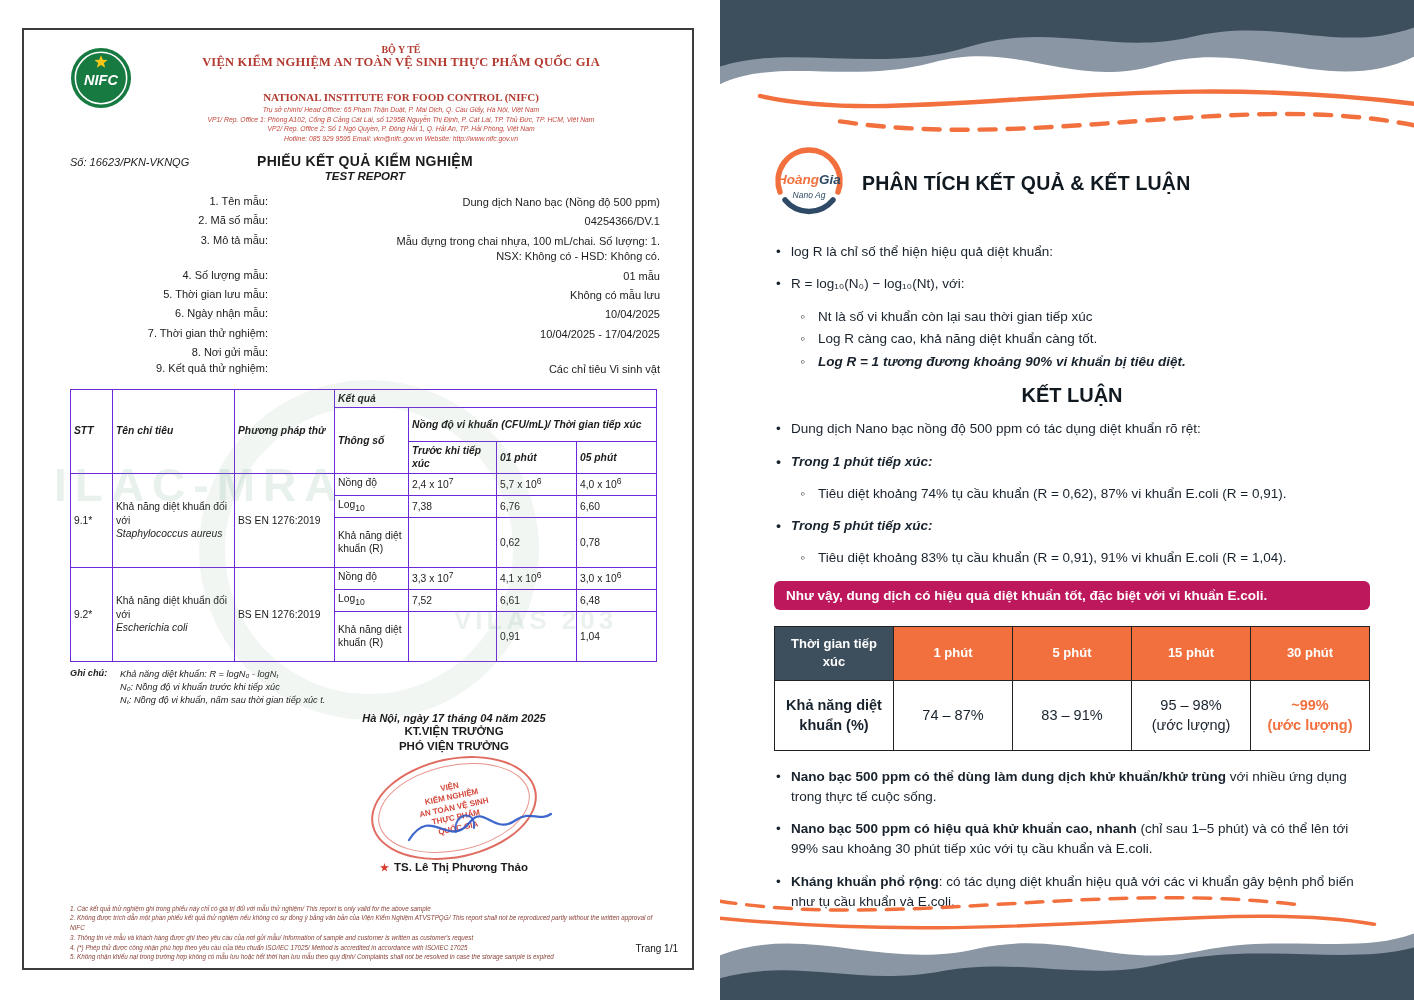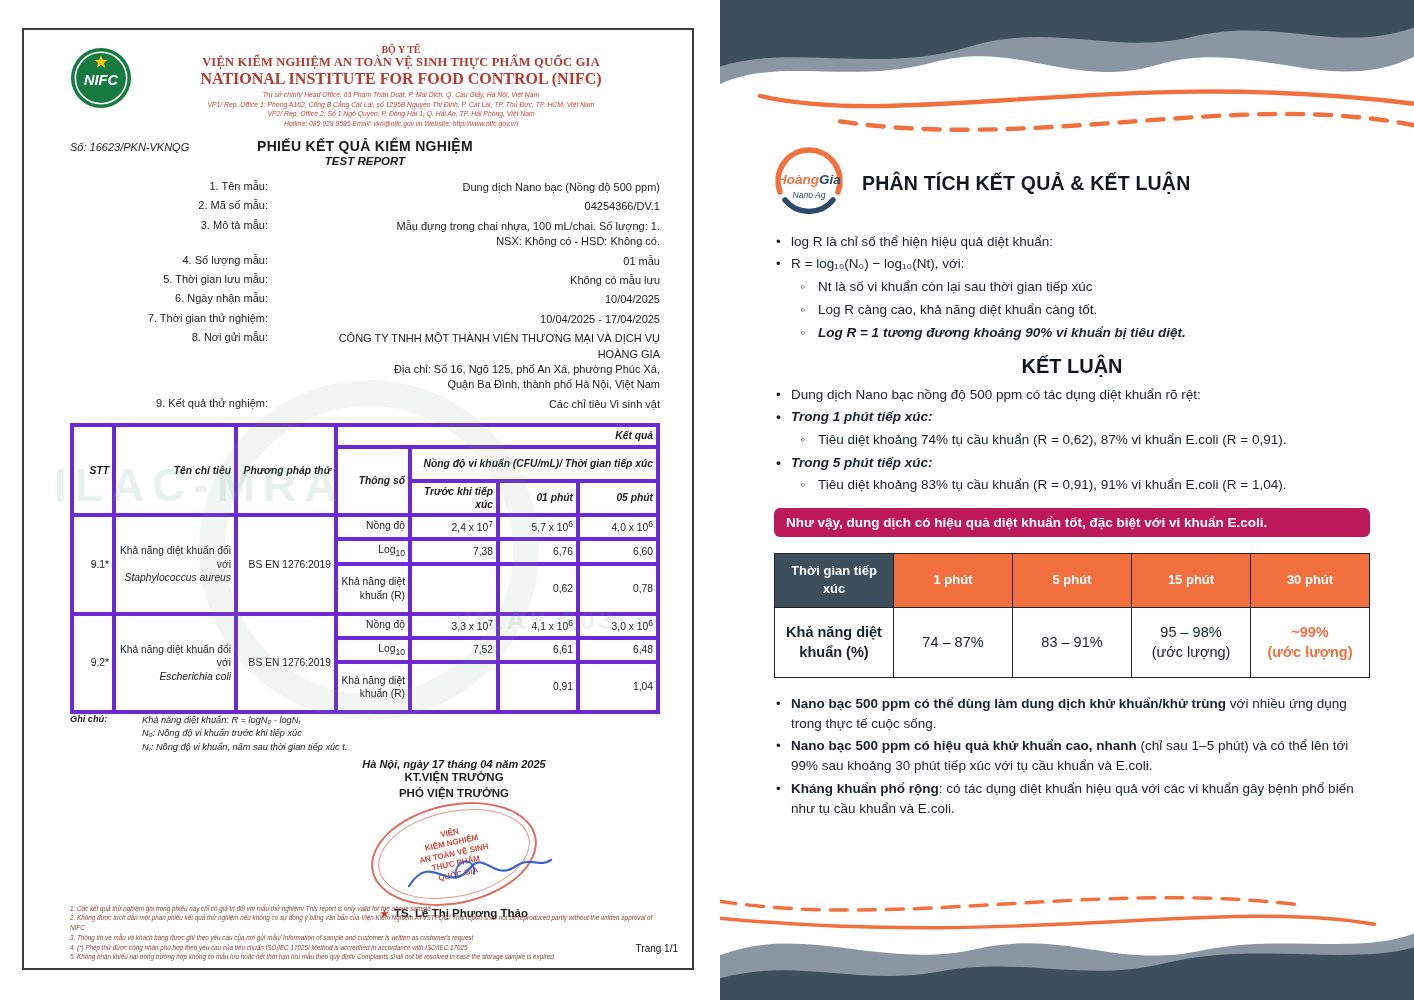--- a/index.html
+++ b/index.html
@@ -15,43 +15,43 @@
   .wm-text1 { position:absolute; left:30px; top:428px; font-size:46px; font-weight:bold;
               letter-spacing:8px; color:rgba(115,165,135,.16); pointer-events:none; }
   .wm-text2 { position:absolute; left:430px; top:575px; font-size:26px; font-weight:bold;
               letter-spacing:4px; color:rgba(115,165,135,.14); pointer-events:none; }
 
   .rp-header { display:flex; align-items:flex-start; gap:10px; }
   .nifc-logo { flex:0 0 62px; margin-top:3px; }
   .rp-head-text { flex:1; text-align:center; color:#b23a30; }
   .ministry { font-family:"Liberation Serif", serif; font-weight:bold; font-size:10px; }
   .inst-vi  { font-family:"Liberation Serif", serif; font-weight:bold; font-size:12.5px; letter-spacing:.2px; }
-  .inst-en  { font-family:"Liberation Serif", serif; font-weight:bold; font-size:16px; }
+  .inst-en  { font-family:"Liberation Serif", serif; font-weight:bold; font-size:11px;margin-top:21px; }
   .addr { margin-top:2px; font-size:6.8px; font-style:italic; color:#c2463c; line-height:1.4; }
 
   .doc-title-row { position:relative; margin-top:10px; text-align:center; }
   .doc-number { position:absolute; left:0; top:3px; font-style:italic; font-size:11px; }
   .doc-title { font-size:14px; font-weight:bold; letter-spacing:.3px; }
   .doc-subtitle { font-size:11.5px; font-weight:bold; font-style:italic; margin-top:1px; }
 
   .fields { margin-top:11px;text-align:right; }
   .frow { display:grid; grid-template-columns:198px 1fr; padding:2px 0; }
   .fvalue div { line-height:1.4; }
   .indent2 { padding-left:66px; }
 
   .rtable { border-collapse:collapse; table-layout:fixed; width:586px; margin-top:9px;
             font-size:10.3px; }
-  .rtable th, .rtable td { border:4px solid #6d28d9; padding:2px 3px; text-align:right;
+  .rtable th, .rtable td { border:1px solid #6d28d9; padding:2px 3px; text-align:left;
                            vertical-align:middle; line-height:1.3;margin-top:46px; }
   .rtable th { font-weight:bold; font-style:italic; }
   .org { font-style:italic; }
   .rh2 { height:34px; } .rh3 { height:28px; }
   .r-param { height:22px; } .r-big { height:50px; }
 
-  .gnotes { display:flex; gap:24px; font-size:9.2px; font-style:italic; }
+  .gnotes { display:flex; gap:2px; margin-top:6px; font-size:9.2px; font-style:italic; }
   .gnotes-label { font-weight:bold; flex:0 0 48px; }
   .gnotes-lines div { line-height:1.45; }
 
   .sign-area { position:relative; height:168px; margin-top:4px; }
   .sign-col { position:absolute; left:228px; top:0; width:312px; text-align:center; }
   .place-date { font-style:italic; font-weight:bold; font-size:11px; }
   .s-title { font-weight:bold; font-size:11.5px; line-height:1.35; }
   .stamp-wrap { position:relative; height:102px; margin-top:3px; }
   .stamp { position:absolute; left:50%; top:0; transform:translateX(-50%) rotate(-12deg);
            width:168px; height:100px; border:2.5px solid rgba(214,58,43,.75); border-radius:50%;
@@ -70,21 +70,21 @@
   
   .analysis { position:absolute; left:720px; top:0; width:694px; height:1000px; overflow:hidden; background:#fff; }
   .wave-top { display:block; width:694px; height:142px; }
   .wave-bottom { position:absolute; bottom:0; left:0; width:694px; height:112px; transform:scale(-1,-1); }
 
   .brand-row { display:flex; align-items:center; gap:16px; padding:4px 40px 0 52px; }
   .hg-logo { flex:0 0 74px; }
   .an-title { font-size:19.5px; font-weight:bold; color:#101820; letter-spacing:.2px; }
 
   .an-body { padding:10px 44px 0 54px; font-size:13.5px; color:#18222c; }
-  .bullet { position:relative; padding-left:17px; line-height:1.5; margin:2px 0; }
+  .bullet { position:relative; padding-left:17px; line-height:1.5; margin:12px 0; }
   .bullet::before { content:"•"; position:absolute; left:2px; }
   .sub-bullet { position:relative; padding-left:44px; line-height:1.5; margin:2.5px 0; }
   .sub-bullet::before { content:"◦"; position:absolute; left:26px; }
   .bi { font-weight:bold; font-style:italic; }
   .b { font-weight:bold; }
   .kl-head { text-align:center; font-size:20px; font-weight:bold; margin:12px 0 7px; color:#101820; }
   .highlight { background:#be185d; color:#fff; font-weight:bold; border-radius:6px;
                padding:7px 12px; margin:12px 0 16px; font-size:13.5px; }
 
   .atable { width:100%; border-collapse:collapse; margin:4px 0 16px; table-layout:fixed; }
@@ -170,26 +170,20 @@
         </div>
     </div>
     <div class="frow">
       <div class="flabel">7. Thời gian thử nghiệm:</div>
       <div class="fvalue">
           <div>10/04/2025 - 17/04/2025</div>
         </div>
     </div>
     <div class="frow">
       <div class="flabel">8. Nơi gửi mẫu:</div>
-      <div class="fvalue">
-        <div>CÔNG TY TNHH MỘT THÀNH VIÊN THƯƠNG MẠI VÀ DỊCH VỤ</div>
-        <div>HOÀNG GIA</div>
-        <div>Địa chỉ: Số 16, Ngõ 125, phố An Xá, phường Phúc Xá,</div>
-        <div class="indent2">Quận Ba Đình, thành phố Hà Nội, Việt Nam</div>
-      </div>
     </div>
     <div class="frow">
       <div class="flabel">9. Kết quả thử nghiệm:</div>
       <div class="fvalue">
           <div>Các chỉ tiêu Vi sinh vật</div>
         </div>
     </div>
   </div>
 
   <table class="rtable">

